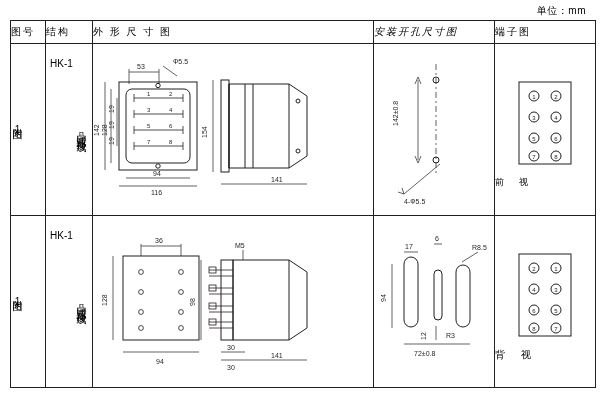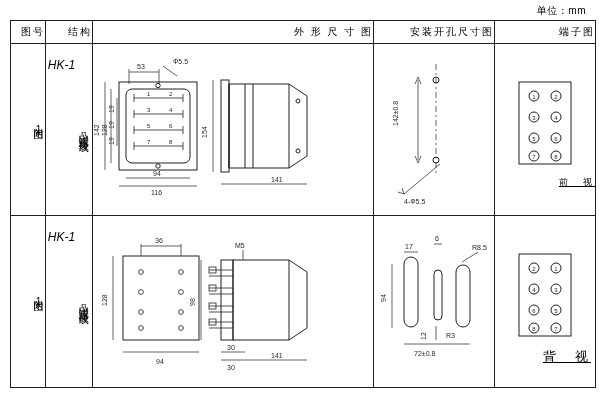--- a/index.html
+++ b/index.html
@@ -18,57 +18,56 @@
   }
 
   table.main{
     position:absolute;left:10px;top:20px;
     width:580px;height:368px;
     border-collapse:collapse;
     table-layout:fixed;
   }
   table.main td{
     border:1px solid #231f20;
-    text-align:right;
+    text-align:left;
     vertical-align:middle;
     font-size:10px;
     padding:0;
   }
   thead td{height:22px;font-weight:normal;letter-spacing:2px;}
   .col-no{width:34px;}
   .col-struct{width:46px;}
   .col-outline{width:280px;}
-  .col-hole{width:120px;}
+  .col-hole{width:120px;font-style:italic;}
   .col-term{width:100px;border-radius:6px;}
 
   .rowbody{height:170px;}
 
   .vert{
     writing-mode:vertical-rl;
     text-orientation:upright;
     letter-spacing:2px;
     font-size:10px;
     line-height:13px;
     display:inline-block;
     white-space:pre-line;
   }
   .struct-wrap{
     display:flex;align-items:center;justify-content:center;
     height:100%;
   }
   .struct-wrap .hk{
-    font-size:12px;
+    font-size:10px;
     margin-right:2px;
     align-self:flex-start;
     margin-top:14px;
-    font-style:italic;
   }
   .cell-inner{position:relative;width:100%;height:100%;}
   svg{display:block;}
-  .c{position:absolute;text-decoration:underline;}
+  .c{position:absolute;}
 </style>
 </head>
 <body>
 
 <div class="page">
 
   <div class="unit">单位：mm</div>
 
   <table class="main">
     <thead>
@@ -361,19 +360,19 @@
                     <text x="61" y="54.5">1</text>
                   <text x="39" y="75.5">4</text>
                     <text x="61" y="75.5">3</text>
                   <text x="39" y="96.5">6</text>
                     <text x="61" y="96.5">5</text>
                   <text x="39" y="114.5">8</text>
                     <text x="61" y="114.5">7</text>
                 </g>
               </g>
             </svg>
-            <div class="c" style="left:0;right:4px;top:132px;font-size:13px;letter-spacing:3px;">背　视</div>
+            <div class="c" style="left:0;right:4px;top:132px;font-size:10px;letter-spacing:3px;">背　视</div>
           </div>
         </td>
       </tr>
     </tbody>
   </table>
 </div>
 
 </body></html>

